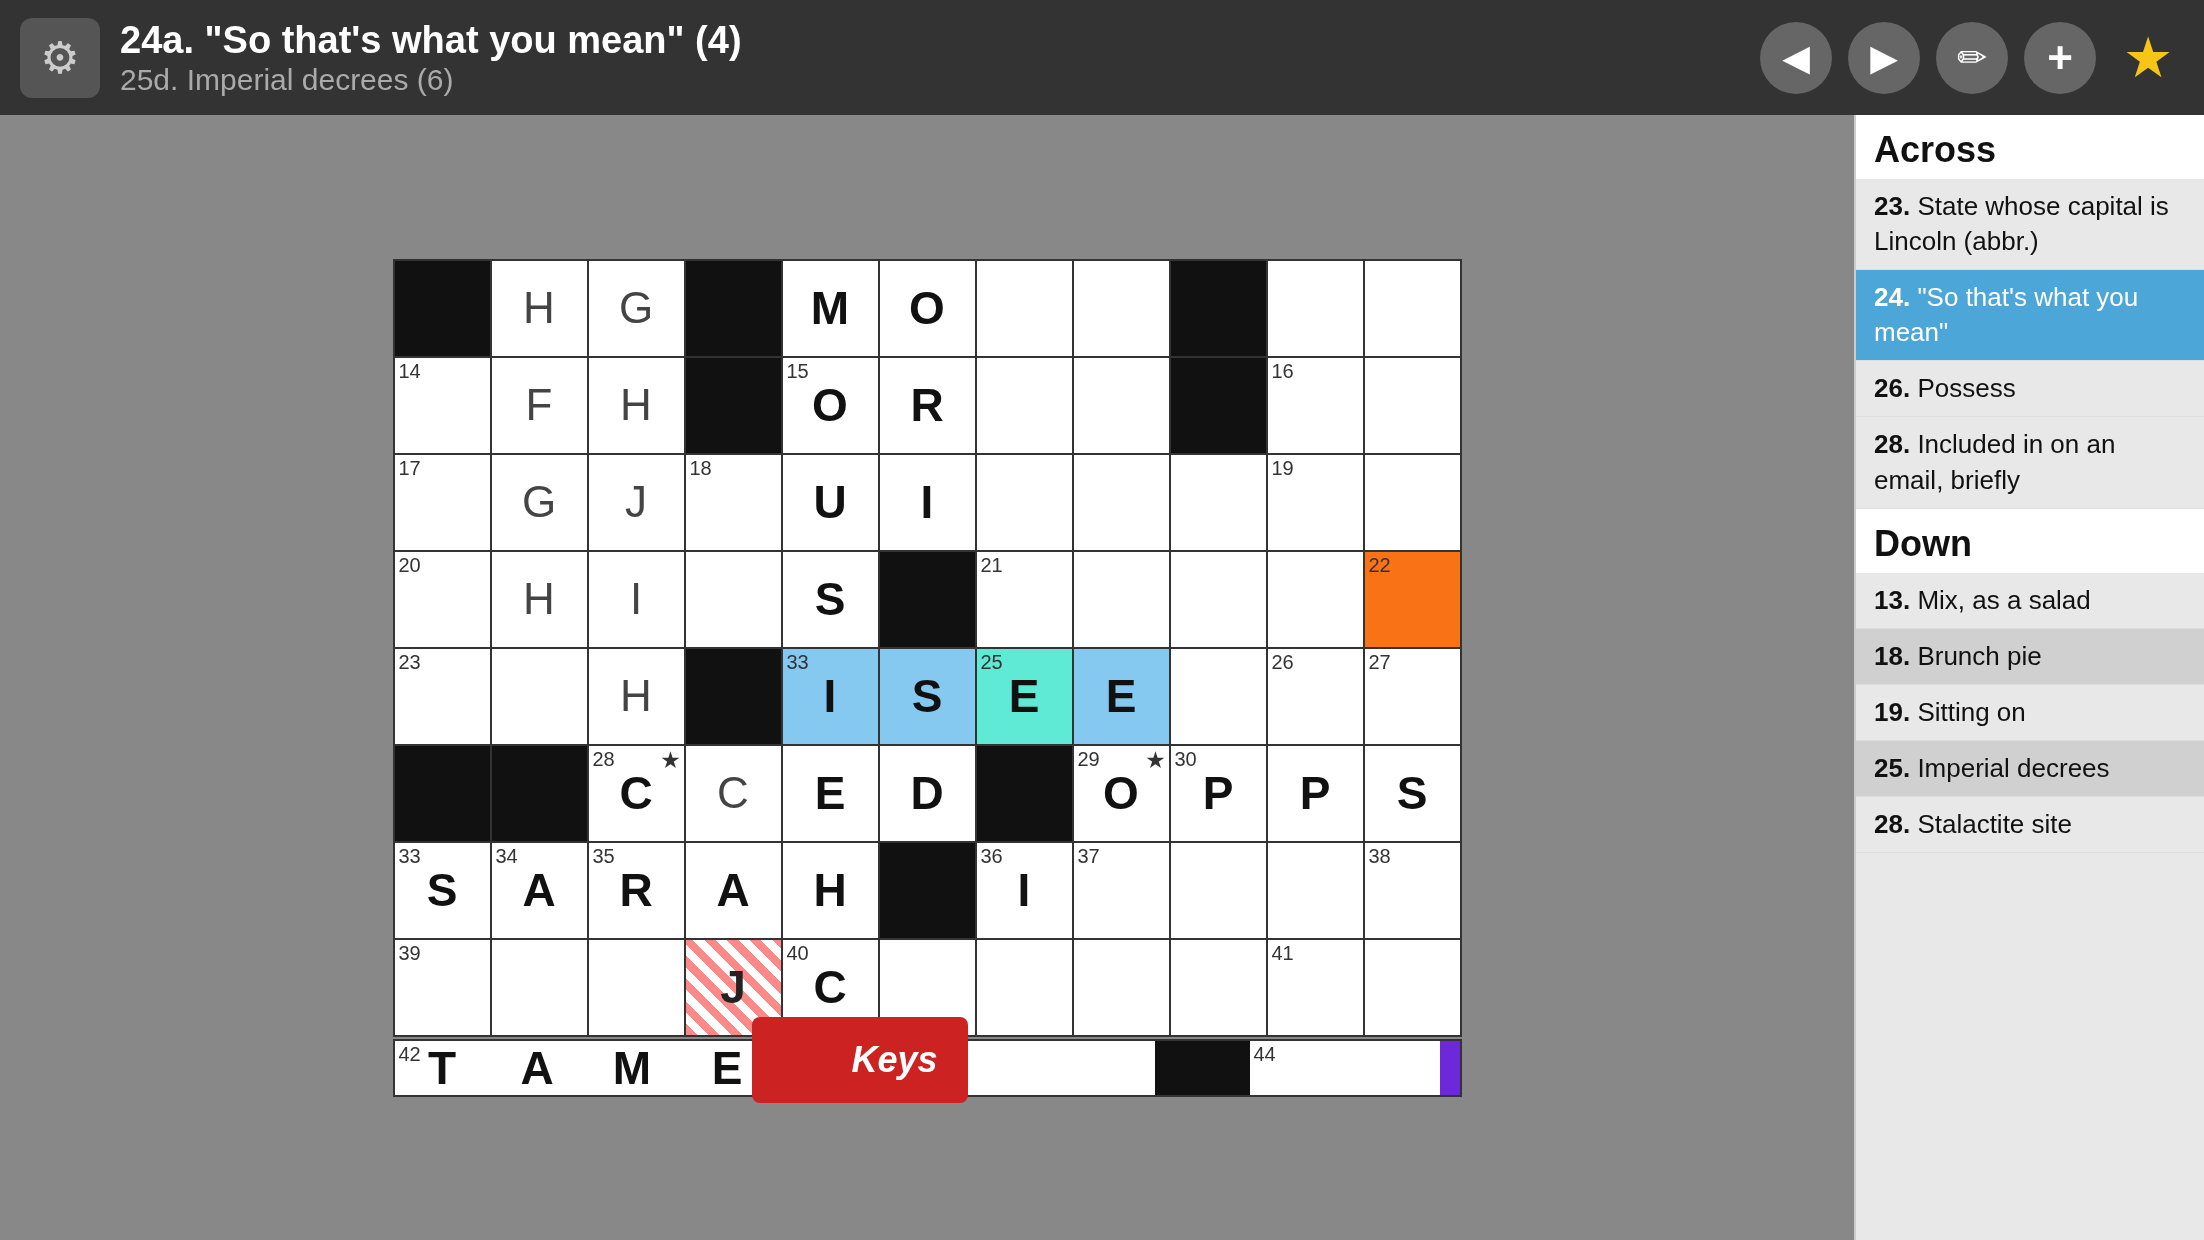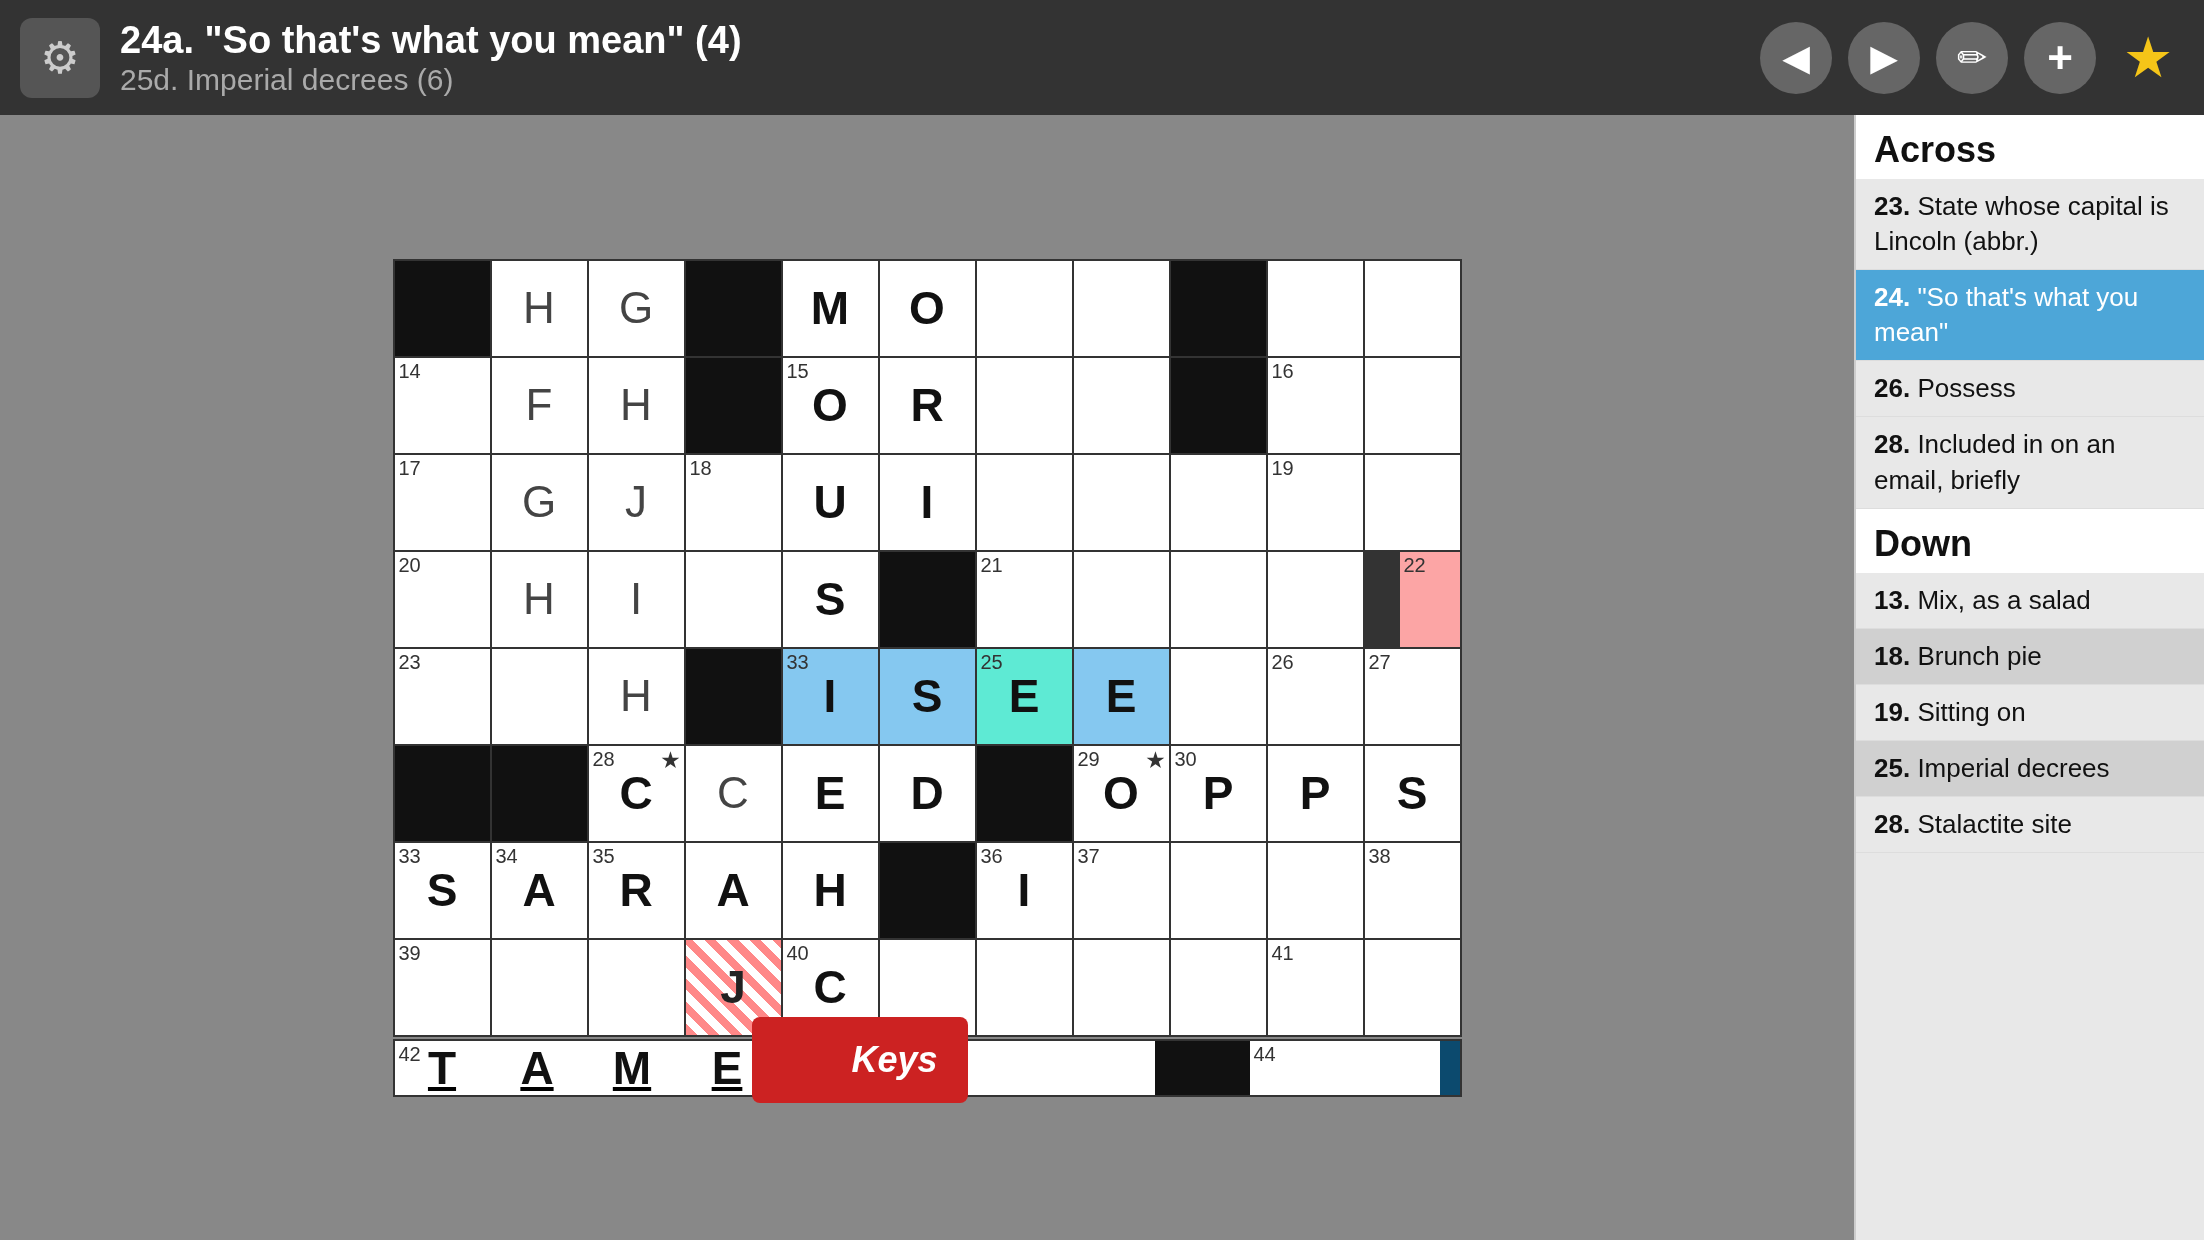--- a/index.html
+++ b/index.html
@@ -354,21 +354,21 @@
 
         <div class="cell black"></div>
 
         <div class="cell">
             <span class="cell-number">21</span>
           </div>
         <div class="cell"></div>
         <div class="cell"></div>
         <div class="cell"></div>
 
-        <div class="cell" style="background: #fca5a5; margin-left: 35px;">
+        <div class="cell" style="background: #f97316;">
             <span class="cell-number">22</span>
           </div>
 
         <div class="cell">
             <span class="cell-number">23</span>
           </div>
         <div class="cell"></div>
         <div class="cell">
             <span class="handwritten">H</span>
           </div>
@@ -504,21 +504,21 @@
         <div class="cell"></div>
         <div class="cell"></div>
 
         <div class="cell">
             <span class="cell-number">41</span>
           </div>
         <div class="cell"></div>
 
       </div>
 
-      <div style="display:grid; grid-template-columns: repeat(11, 95px); gap:0; margin-top:2px; background:#0c4a6e; border:2px solid #333;text-decoration:underline;">
+      <div style="display:grid; grid-template-columns: repeat(11, 95px); gap:0; margin-top:2px; background:#6d28d9; border:2px solid #333;">
         <div class="cell">
           <span class="cell-number">42</span>
           <span class="cell-letter">T</span>
         </div>
         <div class="cell">
             <span class="cell-letter">A</span>
           </div>
         <div class="cell">
             <span class="cell-letter">M</span>
           </div>

